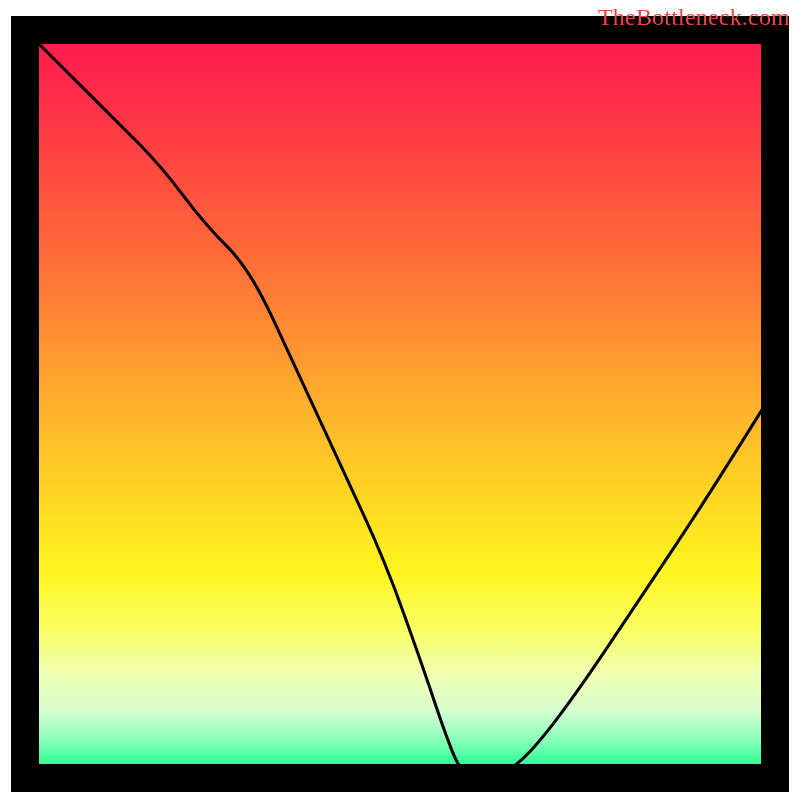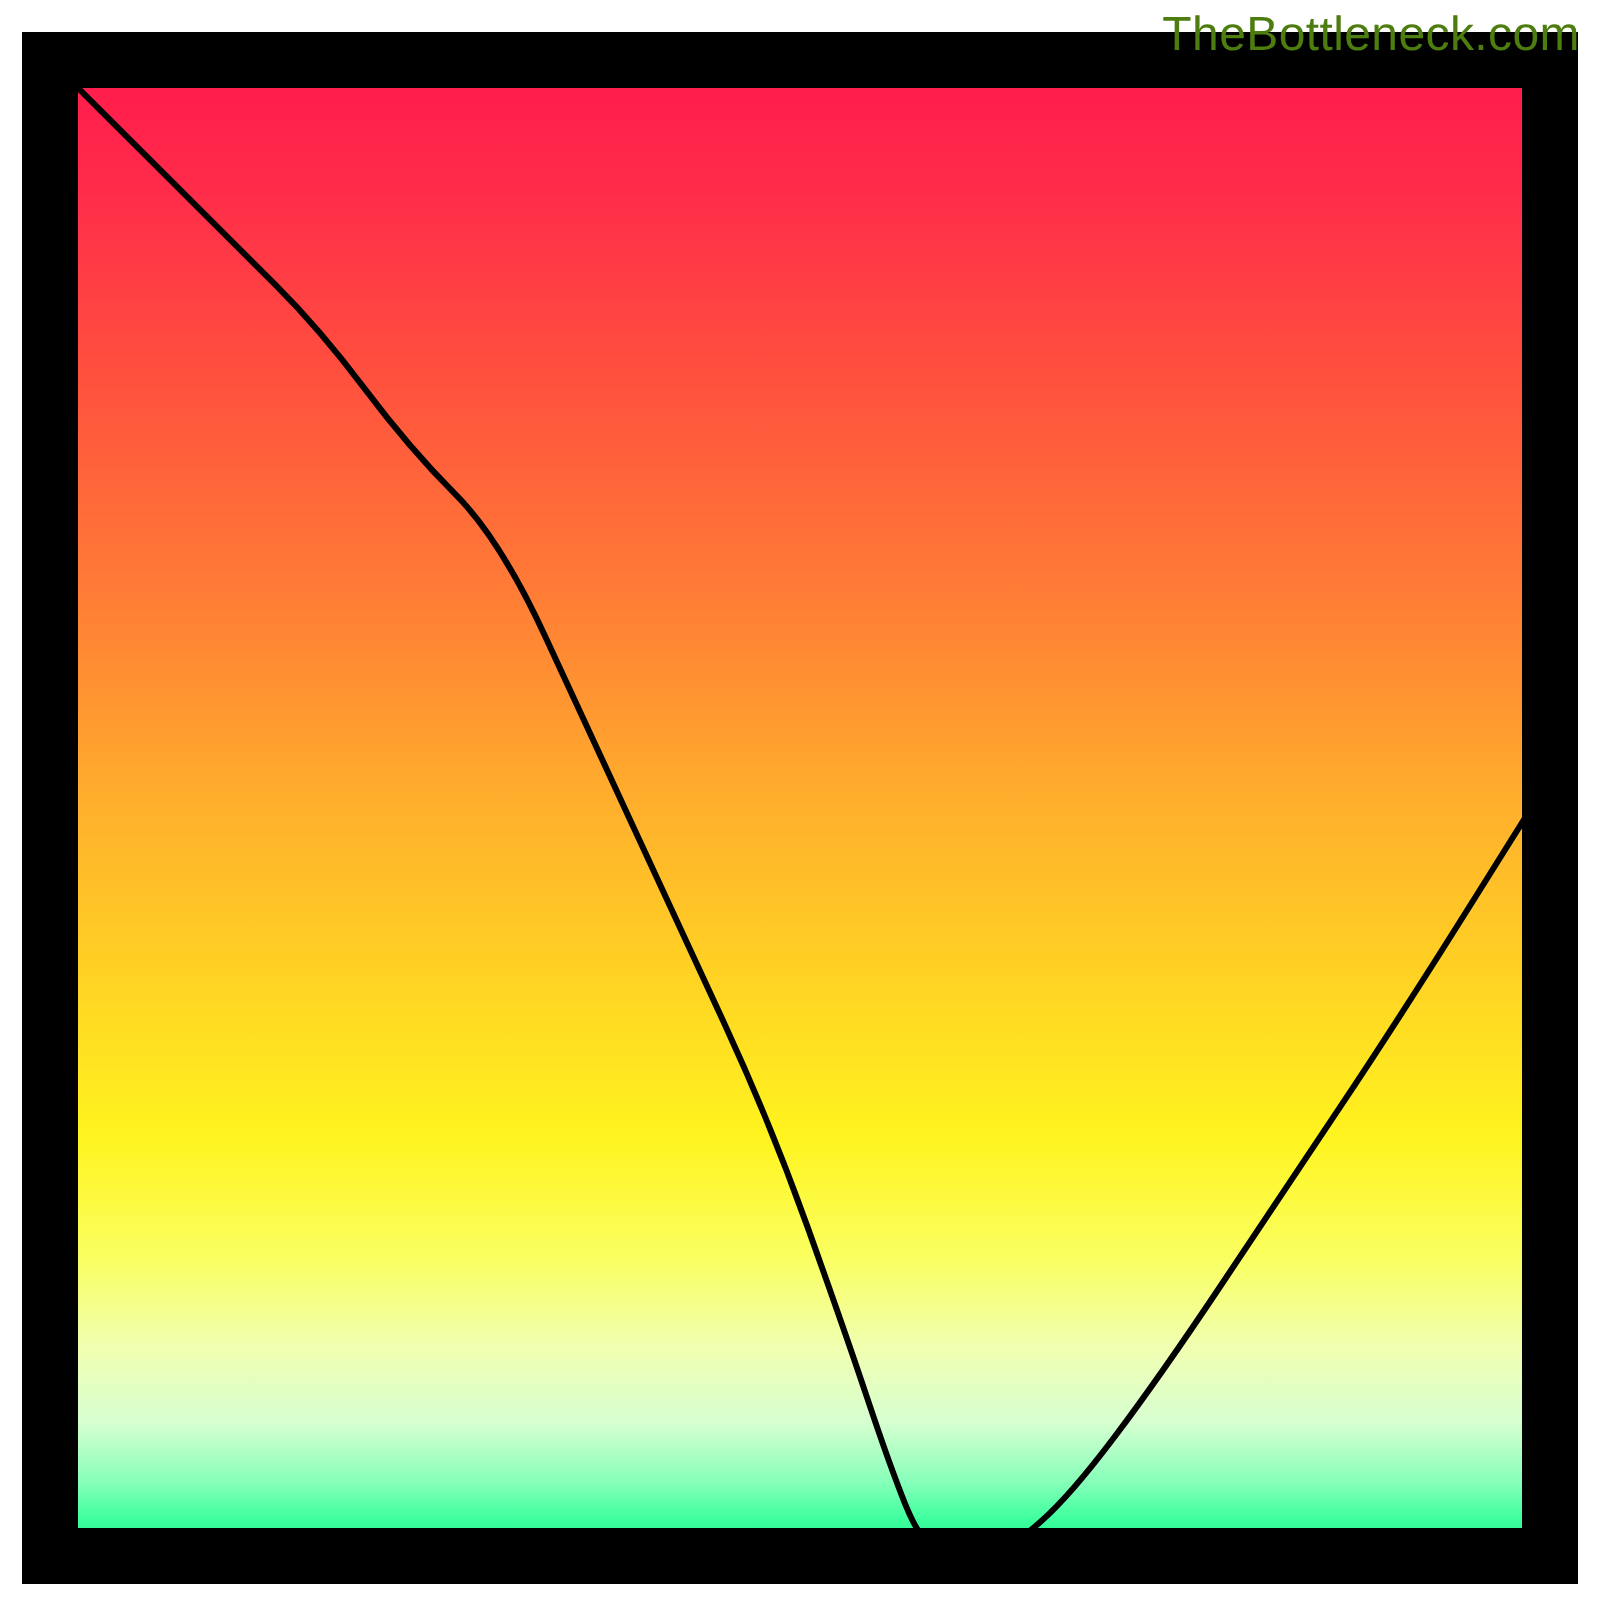--- a/index.html
+++ b/index.html
@@ -15,23 +15,23 @@
   .chart-wrap {
     position: relative;
     width: 800px;
     height: 800px;
   }
   svg { display: block; }
   .watermark {
     position: absolute;
     top: 4px;
     right: 10px;
-    font-family: Liberation Sans, sans-serif;
+    font-family: Liberation Serif, serif;
     font-size: 24px;
-    color: #4d7c0f;
+    color: #ef4444;
     font-weight: 500;
     letter-spacing: 0.2px;
     text-align: right;
   }
 </style>
 </head>
 <body>
 
 <div class="chart-wrap">
   <div class="watermark">TheBottleneck.com</div>

